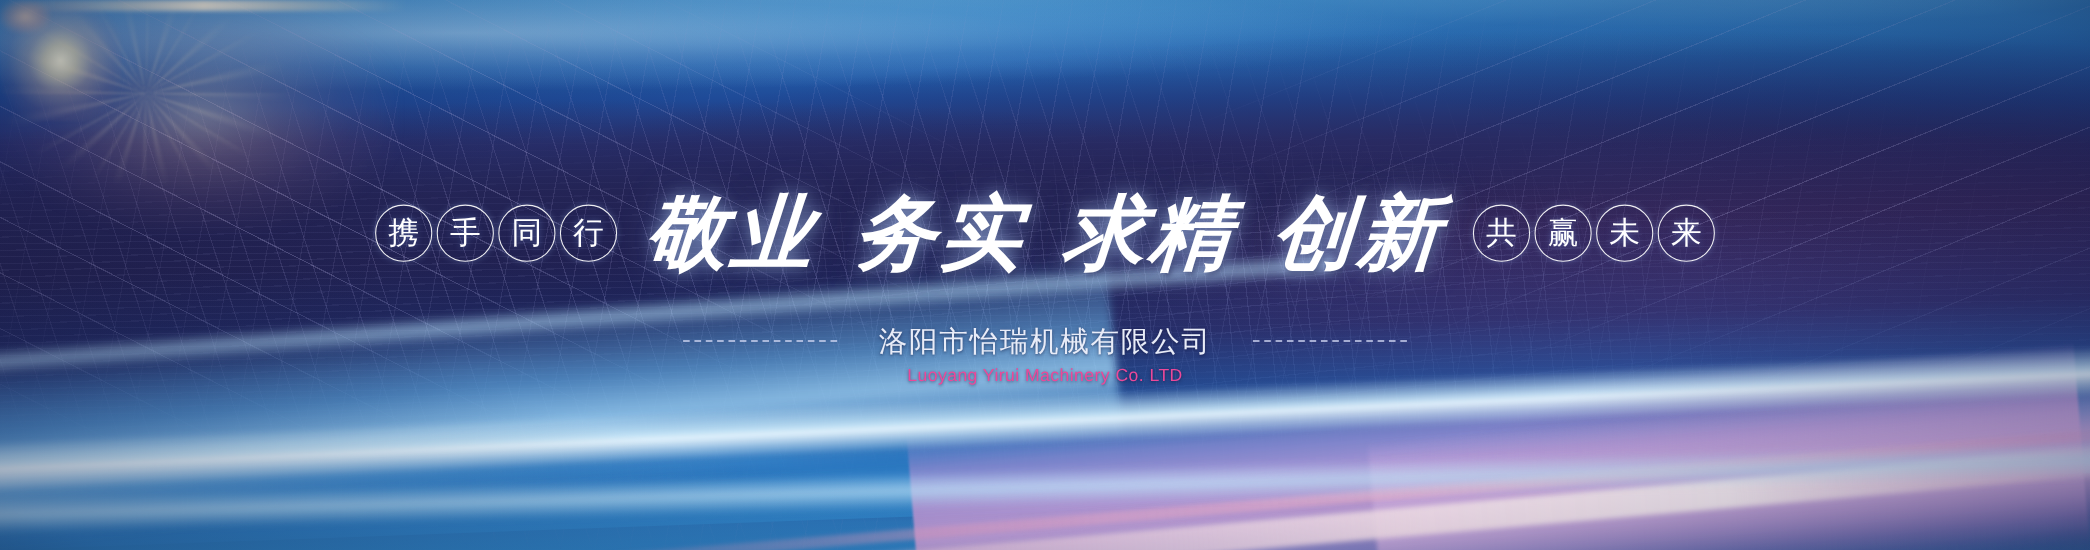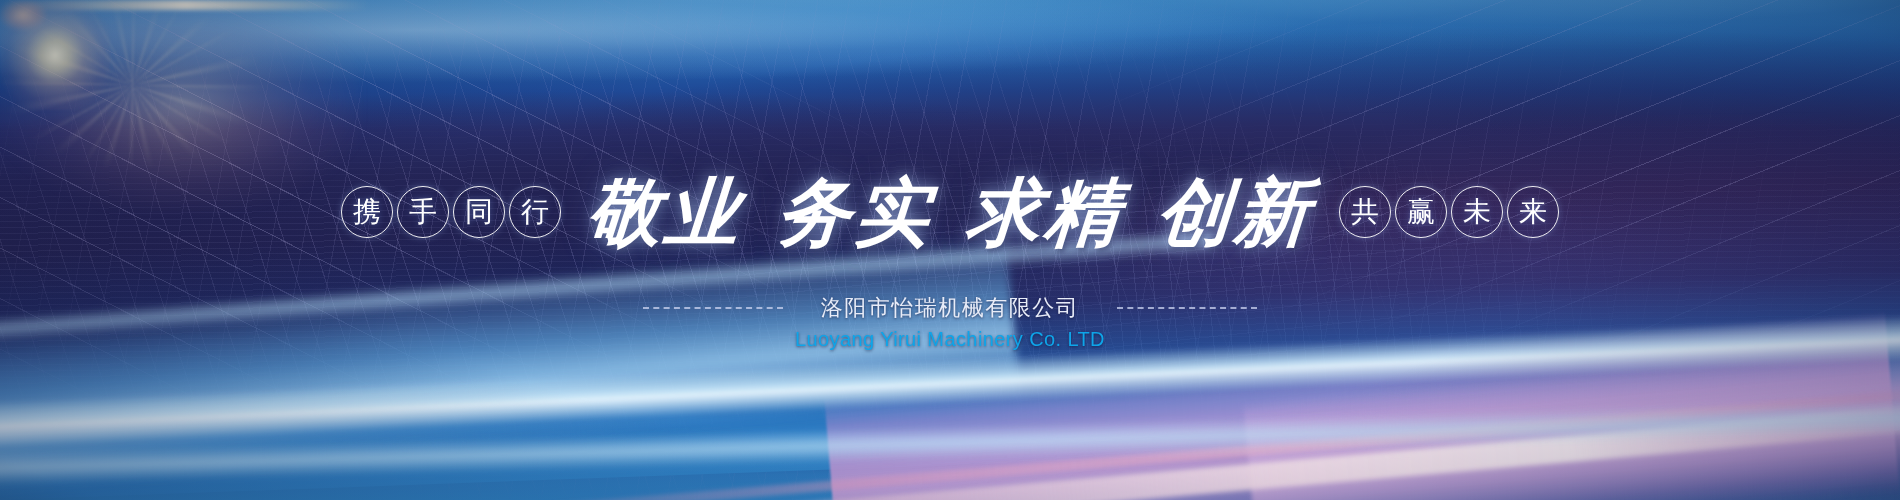--- a/index.html
+++ b/index.html
@@ -399,29 +399,29 @@
     gap: 38px;
   }
   .dash-rule {
     width: 140px;
     height: 1px;
     border-top: 2px dashed rgba(205,212,240,.75);
     flex: 0 0 auto;
   }
   .company-cn {
     color: #e8ecf8;
-    font-size: 22px;
+    font-size: 26px;
     letter-spacing: 1.5px;
     line-height: 1.2;
     white-space: nowrap;
     text-shadow: 0 1px 3px rgba(15,15,50,.6);
   }
   .company-en {
-    color: #0ea5e9;
-    font-size: 20px;
+    color: #ec4899;
+    font-size: 16px;
     letter-spacing: .4px;
     line-height: 1.2;
     white-space: nowrap;
     text-shadow: 0 1px 3px rgba(15,15,50,.6);
   }
 </style>
 </head>
 <body>
 
 <div id="banner">

